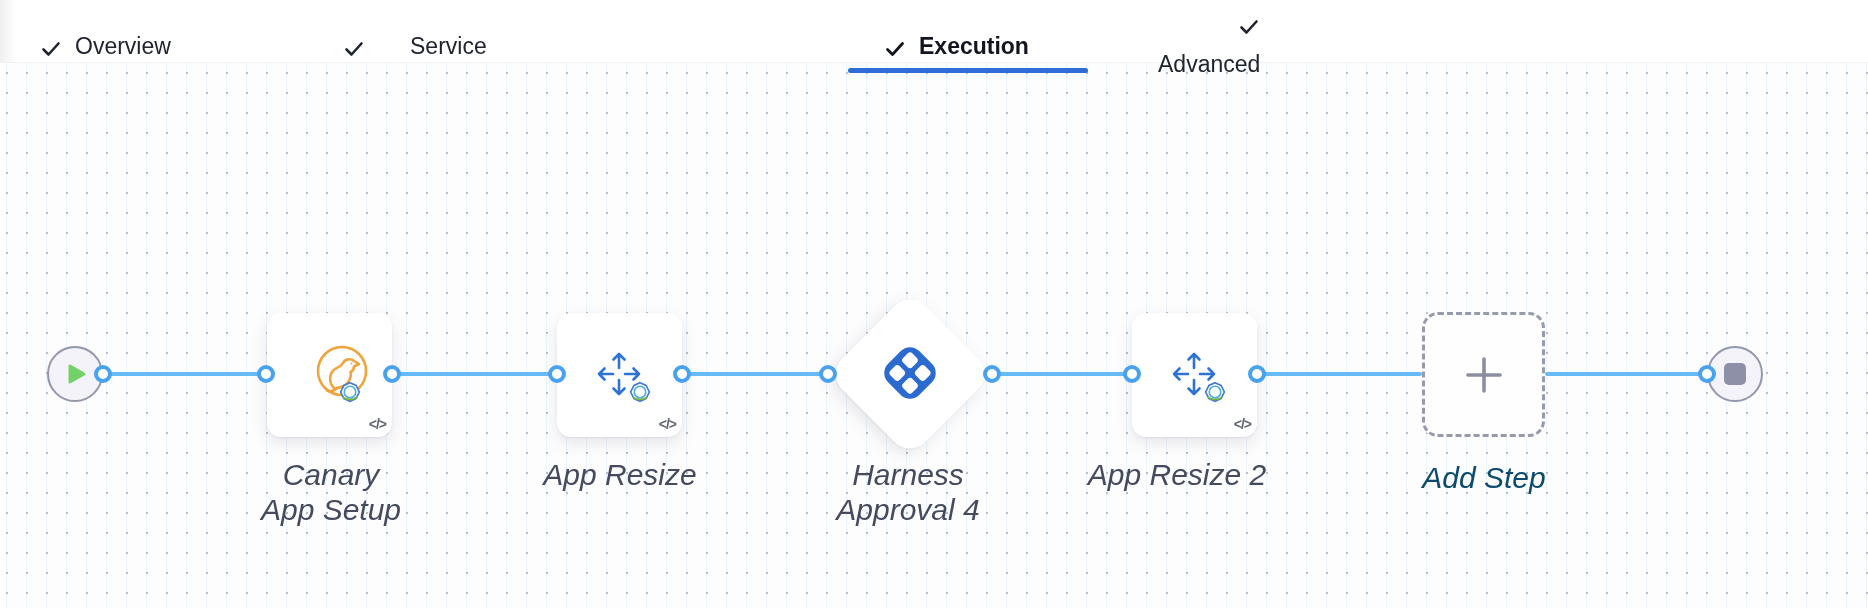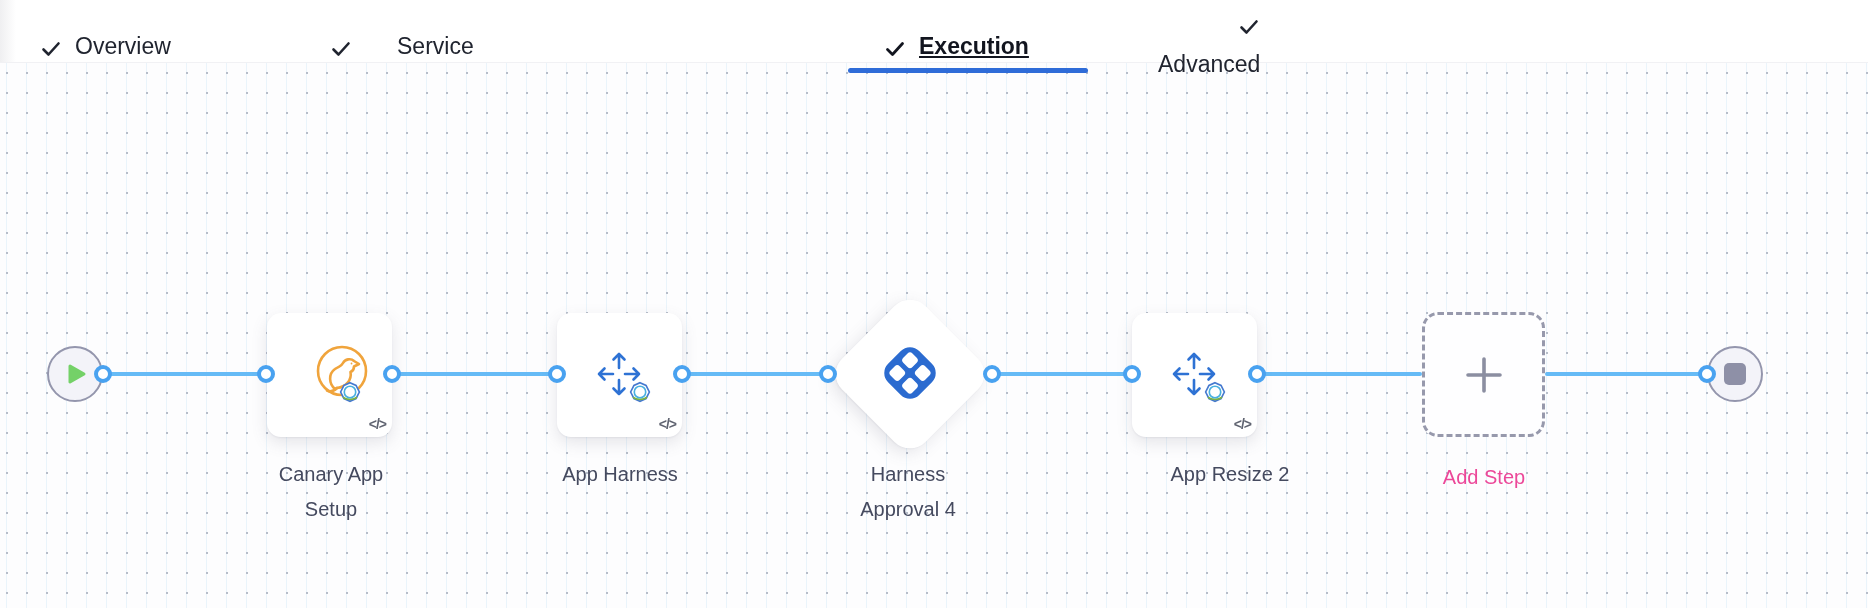--- a/index.html
+++ b/index.html
@@ -8,23 +8,23 @@
   .app{position:relative;width:1868px;height:608px;}
 
   
   .header{position:absolute;top:0;left:0;width:100%;height:62px;z-index:10;
           background:linear-gradient(90deg,#efeff1 0px,#ffffff 16px);
           border-bottom:1px solid #f1f1f4;}
   .tab{position:absolute;top:0;height:44px;display:flex;align-items:flex-end;gap:13px;
        padding:16px 36px;font-size:23px;color:#20242f;cursor:pointer;white-space:nowrap;}
   .tab .check{display:flex;align-items:center;}
   .tab-0{left:4px;}
-  .tab-1{left:294px;gap:45px;}
+  .tab-1{left:307px;gap:45px;}
   .tab-2{left:552px;}
-  .tab-3{left:848px;font-weight:700;color:#12151f;text-decoration:underline;}
+  .tab-3{left:848px;font-weight:700;color:#12151f;}
   .tab-4{left:1122px;flex-direction:column;}
   .tab-underline{position:absolute;left:848px;top:68px;width:240px;height:5px;
                  border-radius:3px;background:#2f6cd8;z-index:11;}
 
   
   .canvas{position:absolute;top:62px;left:0;width:1868px;height:546px;
           background-color:#fdfdfe;
           background-image:
             radial-gradient(circle,#b7bdc9 1.1px,rgba(183,189,201,0) 1.4px),
             linear-gradient(90deg,#eaf4fb 0px,#eaf4fb 1.5px,rgba(234,244,251,0) 1.5px);
@@ -71,26 +71,26 @@
            border-radius:22px;transform:rotate(45deg);z-index:3;cursor:pointer;
            box-shadow:0 1px 2px rgba(40,41,61,.06),0 6px 16px rgba(96,97,112,.15);}
   .harness-logo{position:absolute;left:878px;top:341px;z-index:4;}
 
   .add-step{position:absolute;left:1422px;top:312px;width:123px;height:125px;
             box-sizing:border-box;border:3px dashed #9799ac;border-radius:16px;
             background:#fefeff;display:flex;align-items:center;justify-content:center;
             z-index:4;cursor:pointer;}
 
   .node-label{position:absolute;top:457px;transform:translateX(-50%);text-align:center;
-              font-size:20px;line-height:35px;color:#454a5f;z-index:5;}
+              font-size:30px;line-height:35px;color:#454a5f;z-index:5;font-style:italic;}
   .label-canary{left:331px;width:150px;}
   .label-resize1{left:620px;white-space:nowrap;}
   .label-approval{left:908px;width:150px;}
-  .label-resize2{left:1208px;white-space:nowrap;padding-left:44px;}
-  .label-addstep{left:1484px;top:460px;white-space:nowrap;color:#ec4899;}
+  .label-resize2{left:1155px;white-space:nowrap;padding-left:44px;}
+  .label-addstep{left:1484px;top:460px;white-space:nowrap;color:#0c4a6e;}
 </style>
 </head>
 <body>
 
 <div class="app">
 
   <div class="header">
     <div class="tab tab-0">
       <span class="check">
         <svg width="22" height="22" viewBox="0 0 22 22">
@@ -177,21 +177,21 @@
     </span>
     <span class="step-icon gear-art">
       <svg width="22" height="22" viewBox="0 0 20 20" fill="none">
         <polygon points="10,1.5 15.5,4 18.5,10 15.5,16 10,18.5 4.5,16 1.5,10 4.5,4" fill="#ffffff" stroke="#4579cf" stroke-width="1.5"></polygon>
         <path d="M3.8 14.6 C6 17.4 14 17.4 16.2 14.6" stroke="#7cb342" stroke-width="1.6"></path>
         <circle cx="10" cy="10" r="5.2" fill="#ffffff" stroke="#49b0e0" stroke-width="1.5"></circle>
       </svg>
     </span>
     <span class="code-badge">&lt;/&gt;</span>
   </div>
-  <div class="node-label label-resize1">App Harness</div>
+  <div class="node-label label-resize1">App Resize</div>
 
   <div class="diamond"></div>
   <span class="harness-logo">
     <svg width="64" height="64" viewBox="0 0 64 64">
       <g transform="rotate(45 32 32)">
         <rect x="10" y="10" width="44" height="44" rx="13" fill="#2b6bd0"></rect>
         <rect x="16.5" y="16.5" width="13" height="13" rx="3.5" fill="#ffffff"></rect>
         <rect x="34.5" y="16.5" width="13" height="13" rx="3.5" fill="#ffffff"></rect>
         <rect x="16.5" y="34.5" width="13" height="13" rx="3.5" fill="#ffffff"></rect>
         <rect x="34.5" y="34.5" width="13" height="13" rx="3.5" fill="#ffffff"></rect>

